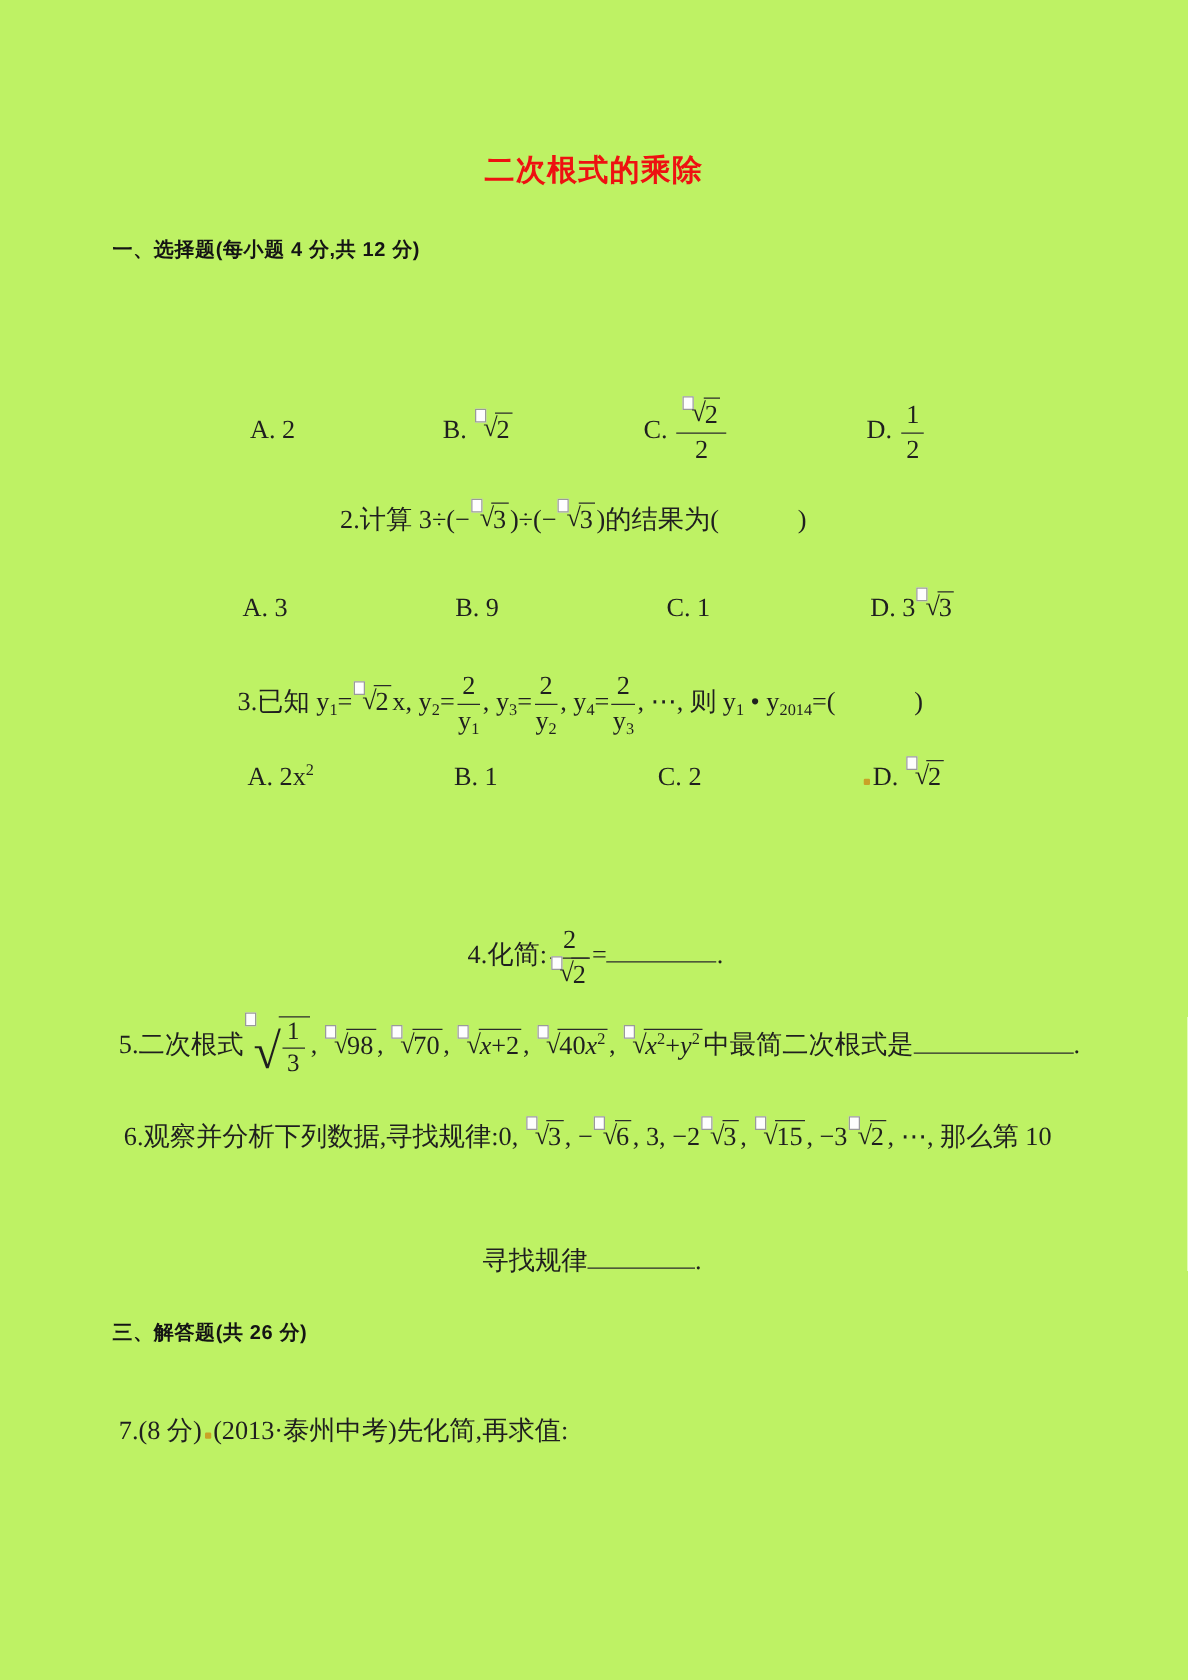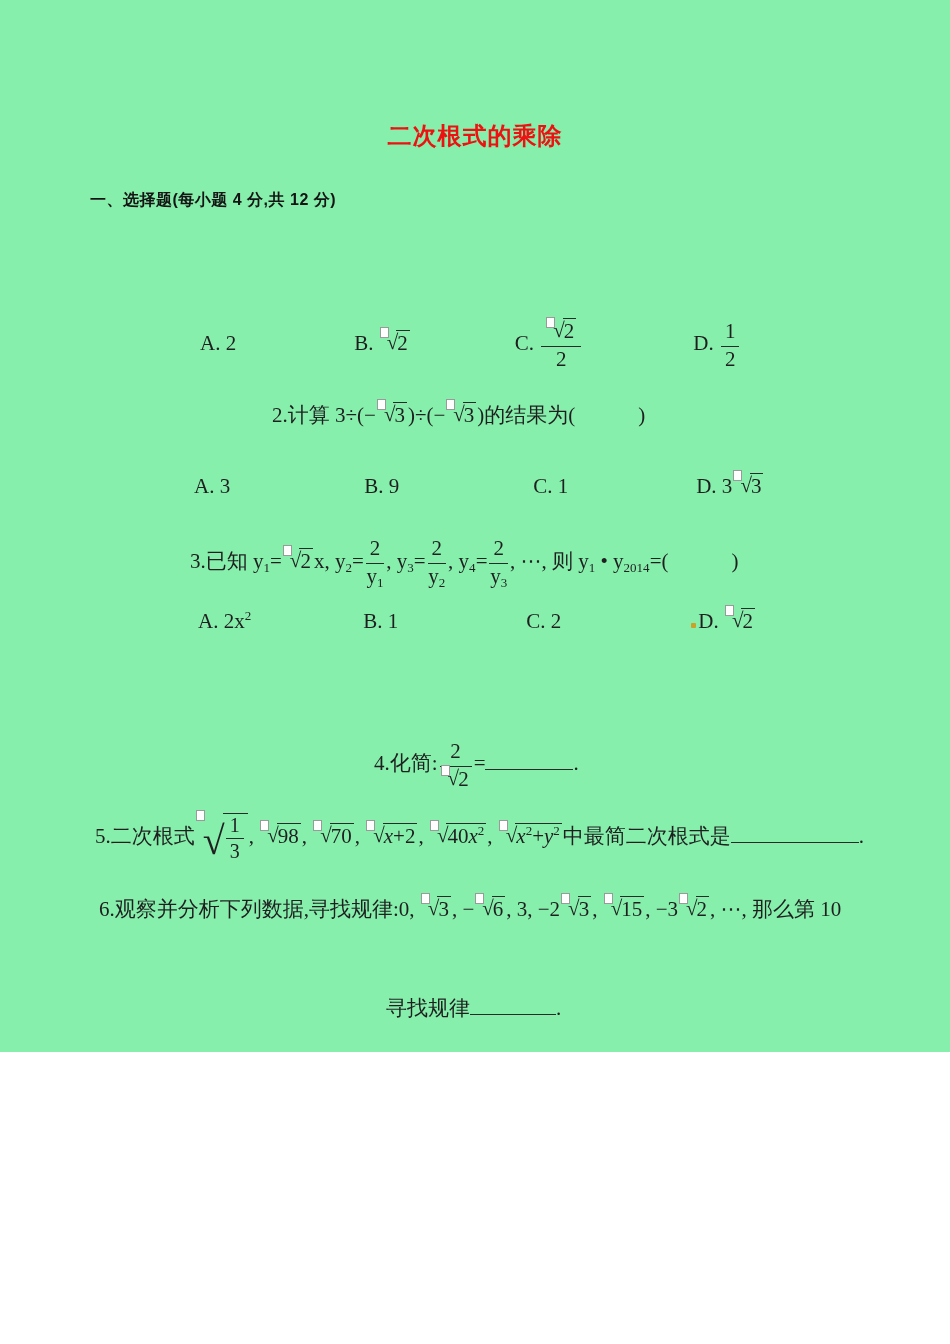--- a/index.html
+++ b/index.html
@@ -1,17 +1,17 @@
 <!DOCTYPE html>
 <html><head>
 <meta charset="utf-8">
 <style>
   html,body{margin:0;padding:0;background:#ffffff;}
   .page{
-    position:relative;width:950px;height:1052px;margin:0;background:#86efac;
+    position:relative;width:950px;height:1344px;margin:0;background:#bef264;
     font-family:"Liberation Serif","DejaVu Serif",serif;
     font-size:21px;color:#1f1f1f;overflow:hidden;
   }
   .title{
     position:absolute;top:120px;left:0;width:100%;text-align:center;
     font-family:"Liberation Sans","DejaVu Sans",sans-serif;
     font-weight:bold;font-size:24px;letter-spacing:1px;
   }
   .heading{
     position:absolute;left:90px;
@@ -62,14 +62,15 @@
   <div class="mline" style="top:740px;left:374px"><span class="mt">4.化简:</span><span class="frac"><span class="fnum"><span class="mt">2</span></span><span class="fden"><span class="rad"><span class="radbox"></span><span class="radsign">√</span><span class="radbody"><span class="mt">2</span></span></span></span></span><span class="mt">=</span><span class="mblank" style="width: 88px;"></span><span class="mt">.</span></div>
 
   <div class="mline" style="top:813px;left:95px"><span class="mt">5.二次根式</span><span class="rad rad-tall"><span class="radbox"></span><span class="radsign">√</span><span class="radbody"><span class="frac"><span class="fnum"><span class="mt">1</span></span><span class="fden"><span class="mt">3</span></span></span></span></span><span class="mt">, </span><span class="rad"><span class="radbox"></span><span class="radsign">√</span><span class="radbody"><span class="mt">98</span></span></span><span class="mt">, </span><span class="rad"><span class="radbox"></span><span class="radsign">√</span><span class="radbody"><span class="mt">70</span></span></span><span class="mt">, </span><span class="rad"><span class="radbox"></span><span class="radsign">√</span><span class="radbody"><span class="mi">x</span><span class="mt">+2</span></span></span><span class="mt">, </span><span class="rad"><span class="radbox"></span><span class="radsign">√</span><span class="radbody"><span class="mt">40</span><span class="mi">x</span><span class="msup">2</span></span></span><span class="mt">, </span><span class="rad"><span class="radbox"></span><span class="radsign">√</span><span class="radbody"><span class="mi">x</span><span class="msup">2</span><span class="mt">+</span><span class="mi">y</span><span class="msup">2</span></span></span><span class="mt">中最简二次根式是</span><span class="mblank" style="width: 128px;"></span><span class="mt">.</span></div>
 
   <div class="mline" style="top:896px;left:99px"><span class="mt">6.观察并分析下列数据,寻找规律:0, </span><span class="rad"><span class="radbox"></span><span class="radsign">√</span><span class="radbody"><span class="mt">3</span></span></span><span class="mt">, −</span><span class="rad"><span class="radbox"></span><span class="radsign">√</span><span class="radbody"><span class="mt">6</span></span></span><span class="mt">, 3, −2</span><span class="rad"><span class="radbox"></span><span class="radsign">√</span><span class="radbody"><span class="mt">3</span></span></span><span class="mt">, </span><span class="rad"><span class="radbox"></span><span class="radsign">√</span><span class="radbody"><span class="mt">15</span></span></span><span class="mt">, −3</span><span class="rad"><span class="radbox"></span><span class="radsign">√</span><span class="radbody"><span class="mt">2</span></span></span><span class="mt">, ⋯, 那么第 10</span></div>
 
   <div class="mline" style="top:995px;left:386px"><span class="mt">寻找规律</span><span class="mblank" style="width: 86px;"></span><span class="mt">.</span></div>
 
   <div class="heading" style="top:1056px">三、解答题(共 26 分)</div>
 
+  <div class="mline" style="top:1131px;left:95px"><span class="mt">7.(8 分)</span><span class="mdot" style="background: rgb(201, 162, 39);"></span><span class="mt">(2013·泰州中考)先化简,再求值:</span></div>
 
 </div>
 
 </body></html>

